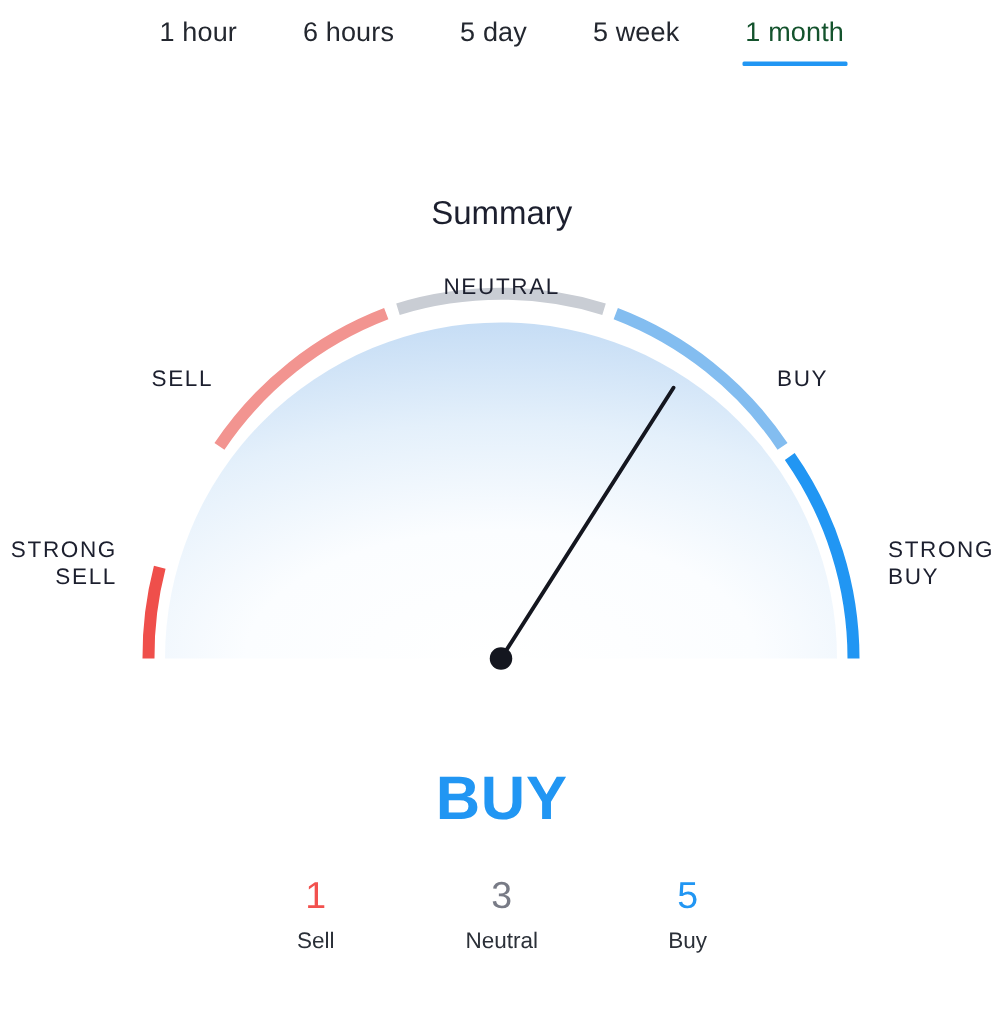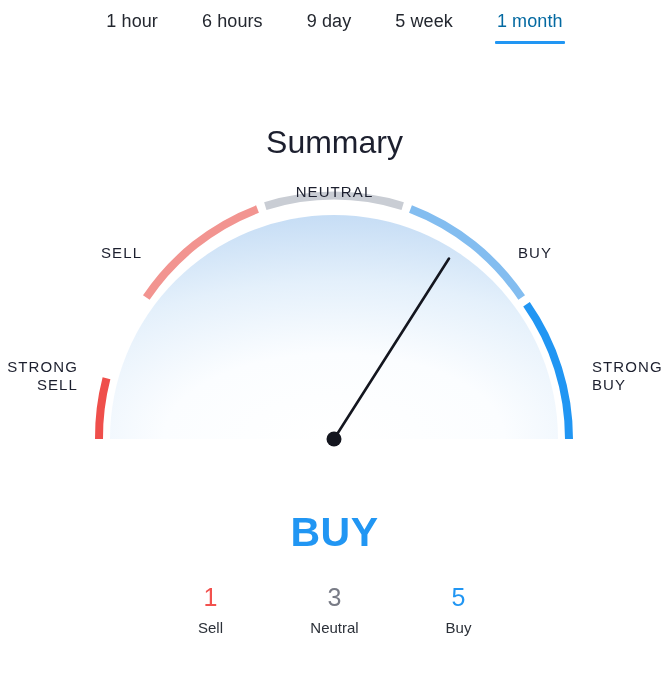--- a/index.html
+++ b/index.html
@@ -30,36 +30,36 @@
     position: relative;
     font-size: 18px;
     line-height: 22px;
     color: #23272f;
     padding: 4px 22px 12px 22px;
     cursor: pointer;
     white-space: nowrap;
     letter-spacing: 0.1px;
   }
   .tab.active {
-    color: #0369a1;
+    color: #14532d;
   }
   .tab-underline {
     position: absolute;
     left: 20px;
     right: 20px;
     bottom: 0;
     height: 3px;
     border-radius: 1px;
     background: #2196f3;
   }
 
   
   .summary-title {
     text-align: center;
-    font-size: 32px;
+    font-size: 22px;
     line-height: 30px;
     color: #1c1f2e;
     margin-top: 81px;
     font-weight: 400;
   }
 
   
   .gauge-wrap {
     position: relative;
     width: 669px;
@@ -126,21 +126,21 @@
 <body>
 
 <div class="tabs">
   <div class="tab">
     <span>1 hour</span>
   </div>
   <div class="tab">
     <span>6 hours</span>
   </div>
   <div class="tab">
-    <span>9 day</span>
+    <span>5 day</span>
   </div>
   <div class="tab">
     <span>5 week</span>
   </div>
   <div class="tab active">
     <span>1 month</span>
     <span class="tab-underline"></span>
   </div>
 </div>
 

